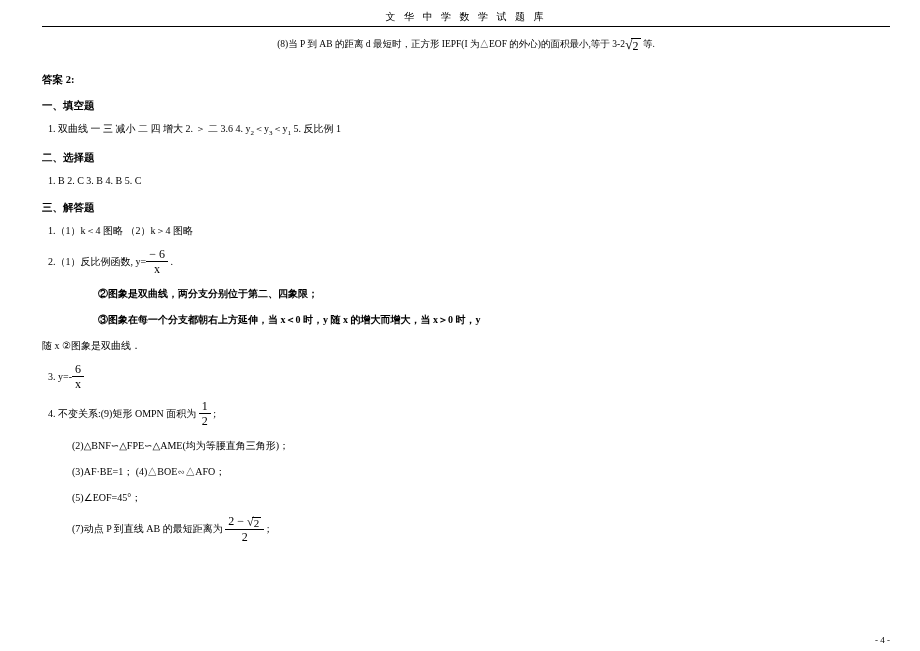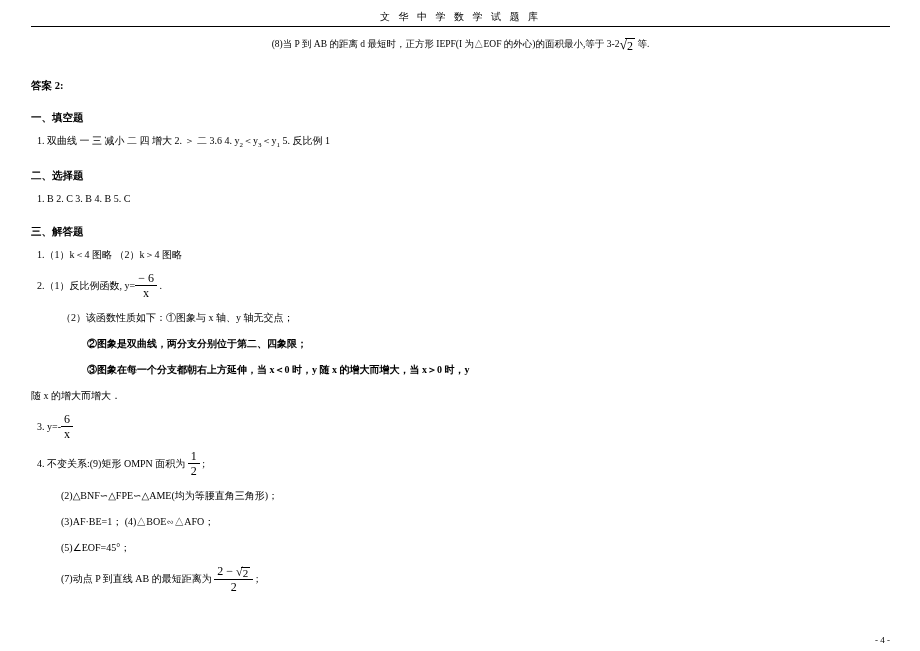--- a/index.html
+++ b/index.html
@@ -7,21 +7,21 @@
     padding: 0;
     background: #ffffff;
     width: 920px;
     font-family: "SimSun", "宋体", serif;
     color: #000;
   }
   .page {
     width: 920px;
     height: 651px;
     position: relative;
-    padding: 10px 30px 0 31px;
+    padding: 10px 30px 0 42px;
     box-sizing: border-box;
     font-size: 10px;
   }
   .header-title {
     text-align: center;
     font-size: 10px;
     letter-spacing: 3px;
     padding-bottom: 2px;
   }
   .hr {
@@ -30,21 +30,21 @@
     margin: 0 0 6px 0;
   }
   .top-note {
     text-align: center;
     font-size: 9.5px;
     padding: 4px 0 8px 0;
   }
   .section {
     font-weight: bold;
     font-size: 10.5px;
-    margin: 18px 0 8px 0;
+    margin: 12px 0 8px 0;
   }
   .line {
     margin: 0 0 10px 6px;
     line-height: 1.6;
     font-size: 10px;
   }
   .indent1 { margin-left: 30px; }
   .indent2 { margin-left: 56px; font-weight: bold; }
   .frac {
     display: inline-block;
@@ -109,24 +109,23 @@
   <div class="section">二、选择题</div>
   <div class="line">1. B   2. C   3. B   4. B   5. C</div>
 
   <div class="section">三、解答题</div>
 
   <div class="line">1.（1）k＜4   图略    （2）k＞4   图略</div>
 
   <div class="line">
     <span>2.（1）反比例函数, y=</span><span class="frac"><span class="num">− 6</span><span class="den">x</span></span><span> .</span>
   </div>
-  <div class="line indent1">（2）该函数性质如下：①图象与 x 轴、y 轴无交点；</div>
   <div class="line indent2">②图象是双曲线，两分支分别位于第二、四象限；</div>
   <div class="line indent2">③图象在每一个分支都朝右上方延伸，当 x＜0 时，y 随 x 的增大而增大，当 x＞0 时，y</div>
-  <div class="line" style="margin-left:0">随 x 的增大而增大．</div>
+  <div class="line" style="margin-left:0">随 x ②图象是双曲线．</div>
 
   <div class="line">
     <span>3. y=-</span><span class="frac"><span class="num">6</span><span class="den">x</span></span>
   </div>
 
   <div class="line">
     <span>4. 不变关系:(9)矩形 OMPN 面积为</span>
     <span class="frac"><span class="num">1</span><span class="den">2</span></span><span> ;</span>
   </div>
   <div class="line indent1">(2)△BNF∽△FPE∽△AME(均为等腰直角三角形)；</div>

